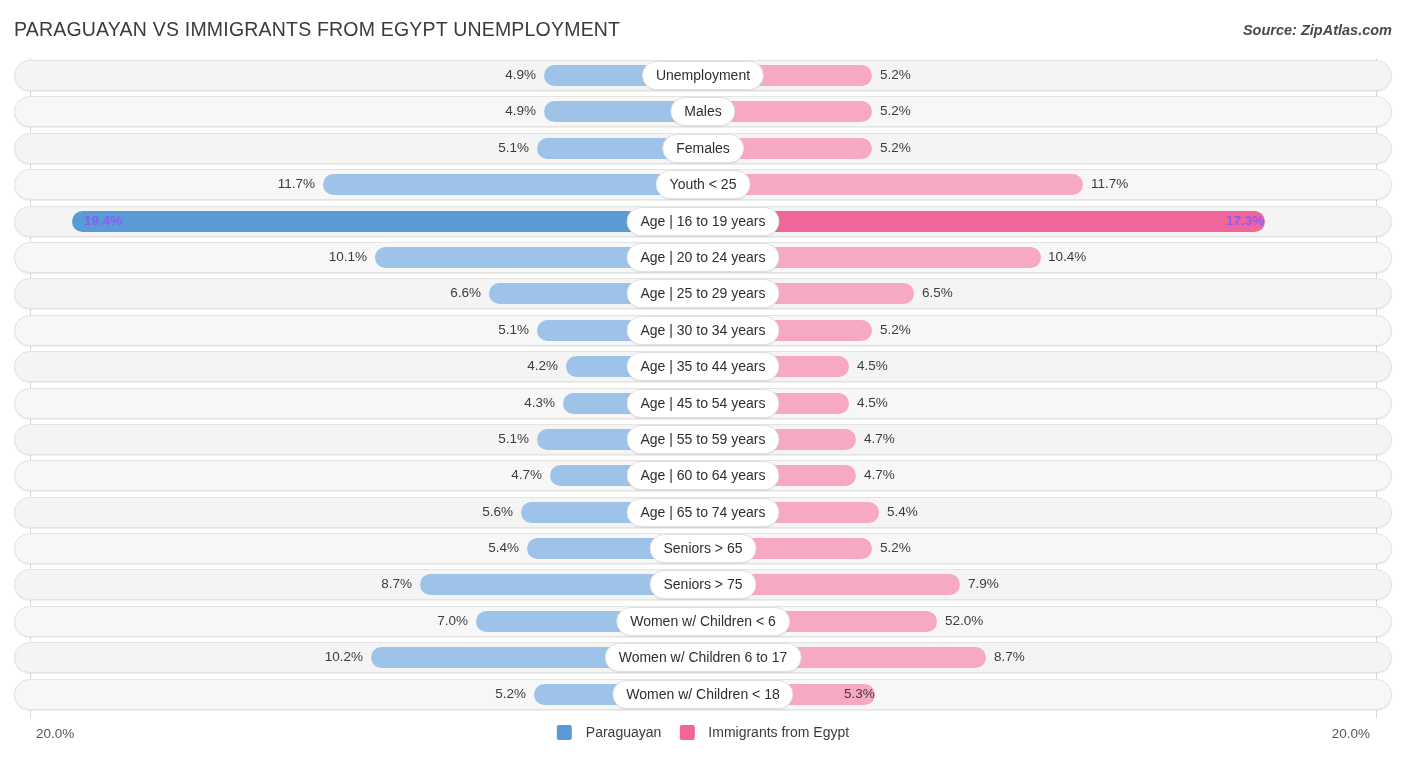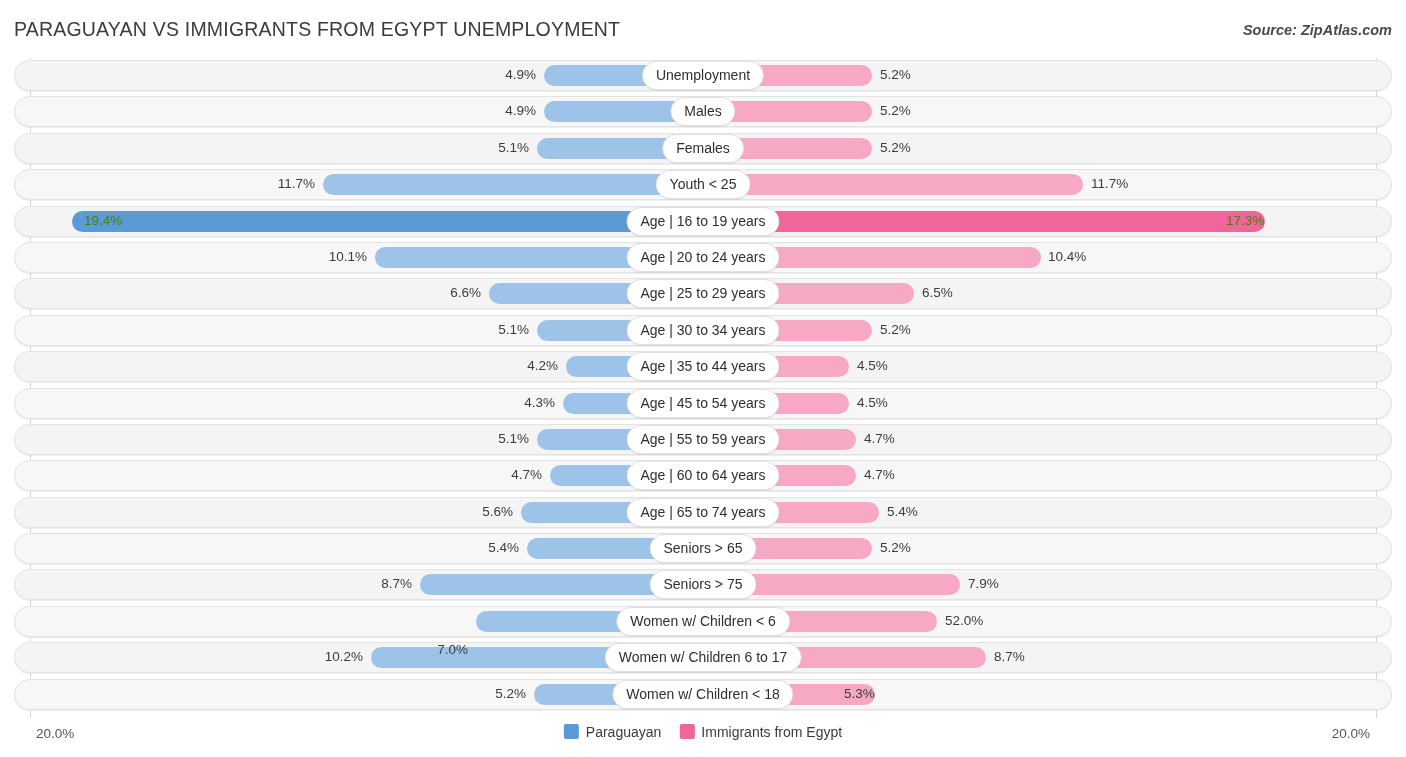--- a/index.html
+++ b/index.html
@@ -117,22 +117,22 @@
     font-size: 13.5px;
     color: #3c3c3c;
     white-space: nowrap;
     z-index: 3;
   }
   .val-left  { text-align: right; }
   .val-right { text-align: left; }
 
   
   .val.inside {
-    color: #4d7c0f;
-    font-weight: normal;
+    color: #8b5cf6;
+    font-weight: bold;
   }
 
   
   .cat {
     position: absolute;
     top: 3px;
     left: 50%;
     transform: translateX(-50%);
     height: 29px;
     line-height: 27px;
@@ -169,22 +169,22 @@
     left: 50%;
     top: 6px;
     transform: translateX(-50%);
     display: flex;
     align-items: center;
     gap: 18px;
     white-space: nowrap;
   }
   .legend-item {
     display: flex;
-    align-items: flex-start;
-    gap: 7px;
+    align-items: center;
+    gap: 14px;
   }
   .legend-swatch {
     width: 15px;
     height: 15px;
     border-radius: 2px;
     display: inline-block;
   }
   .legend-text {
     font-size: 14px;
     color: #3b3b3b;
@@ -319,21 +319,21 @@
         <div class="bar bar-left" style="left: 420px; width: 283px;"></div>
         <div class="bar bar-right" style="left: 703px; width: 257px;"></div>
         <div class="val val-left" style="left: 0px; width: 412px;">8.7%</div>
         <div class="val val-right" style="left: 968px;">7.9%</div>
         <div class="cat">Seniors &gt; 75</div>
       </div>
       <div class="row alt">
         <div class="track"></div>
         <div class="bar bar-left" style="left: 476px; width: 227px;"></div>
         <div class="bar bar-right" style="left: 703px; width: 234px;"></div>
-        <div class="val val-left" style="left: 0px; width: 468px; margin-top: 29px;">7.0%</div>
+        <div class="val val-left" style="left: 0px; width: 468px;">7.0%</div>
         <div class="val val-right" style="left: 945px;">52.0%</div>
         <div class="cat">Women w/ Children &lt; 6</div>
       </div>
       <div class="row">
         <div class="track"></div>
         <div class="bar bar-left" style="left: 371px; width: 332px;"></div>
         <div class="bar bar-right" style="left: 703px; width: 283px;"></div>
         <div class="val val-left" style="left: 0px; width: 363px;">10.2%</div>
         <div class="val val-right" style="left: 994px;">8.7%</div>
         <div class="cat">Women w/ Children 6 to 17</div>

